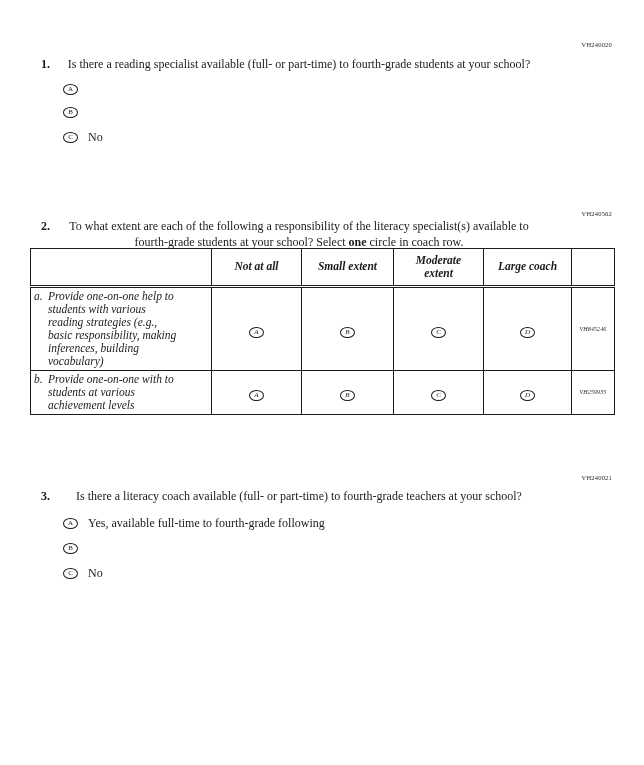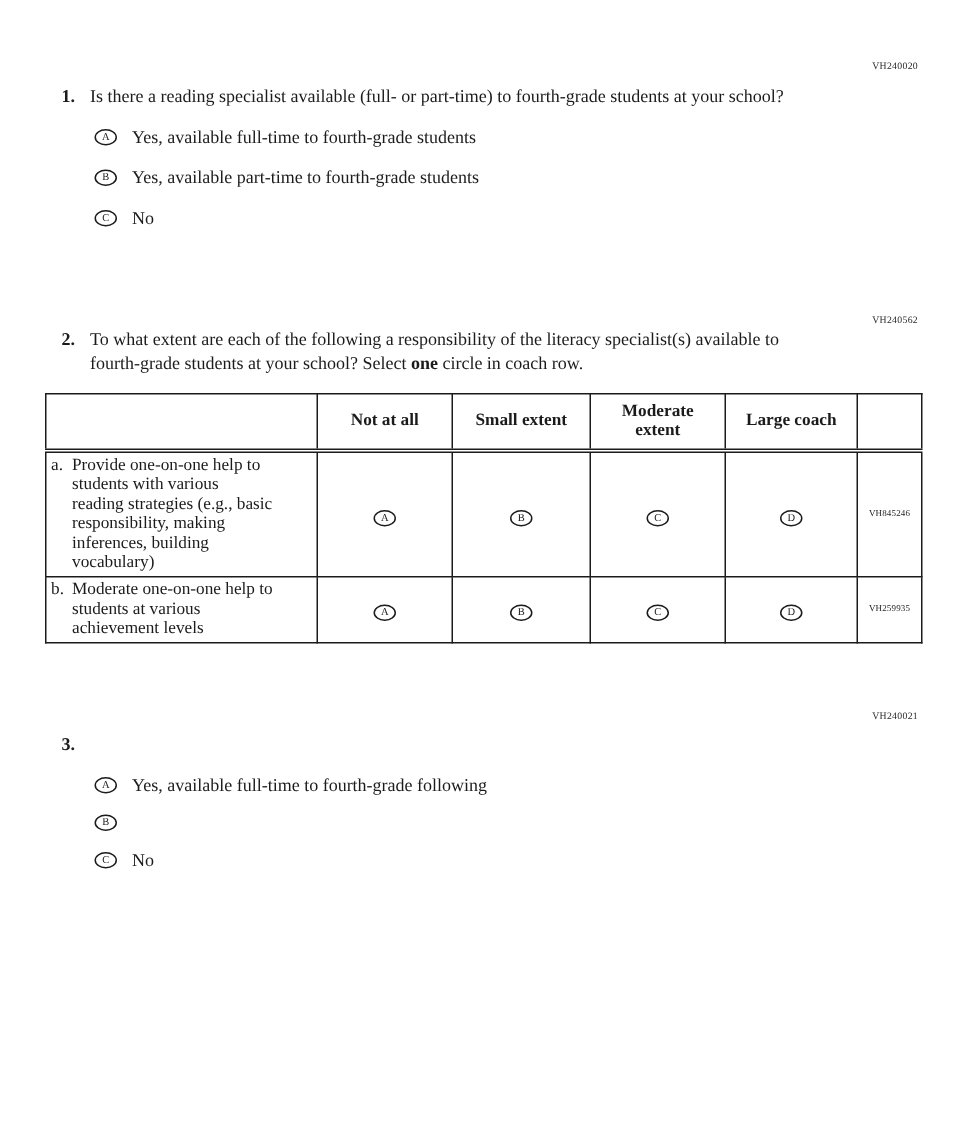--- a/index.html
+++ b/index.html
@@ -17,35 +17,35 @@
   #code-q2 { top:210px; }
   #code-q3 { top:474px; }
 
   .question { position:absolute; left:41px; width:560px; }
   #q1 { top:57px; }
   #q2 { top:219px; }
   #q3 { top:489px; }
 
   .q-head { display:flex; }
   .q-num { font-weight:bold; width:19px; flex:none; font-size:12px; line-height:1.32; }
-  .q-text { font-size:12px; line-height:1.32; width:478px; }
+  .q-text { font-size:12px; line-height:1.32; width:478px;text-align:center; }
   .q-text b { font-weight:bold; }
 
   .options { margin-top:11px; margin-left:22px; }
   .option { display:flex; align-items:center; margin-bottom:12px; }
   .option-label { font-size:12px; }
 
   .bubble {
     width:15px; height:11px; border:1px solid #1b1b1b; border-radius:50%;
     display:inline-flex; align-items:center; justify-content:center;
     font-size:7px; line-height:1; flex:none; color:#1b1b1b; background:#fff;
   }
   .option .bubble { margin-right:10px; }
 
-  .tablewrap { position:absolute; top:262px; left:30px; }
+  .tablewrap { position:absolute; top:248px; left:30px;font-style:italic; }
   table.grid { border-collapse:collapse; width:584px; table-layout:fixed; }
   table.grid th, table.grid td { border:1px solid #1b1b1b; }
   table.grid thead th {
     font-size:11.5px; font-weight:bold; text-align:center; vertical-align:middle;
     line-height:1.12; padding:5px 8px; height:34px;
     border-bottom:3px double #1b1b1b;
   }
   tr.row-a { height:84px; }
   tr.row-b { height:44px; }
   td.rowlabel { vertical-align:top; padding:2px 3px 2px 3px; }
@@ -63,25 +63,23 @@
 
 <div class="qcode" id="code-q1">VH240020</div>
 <div class="question" id="q1">
   <div class="q-head">
     <span class="q-num">1.</span>
     <div class="q-text">Is there a reading specialist available (full- or part-time) to fourth-grade students at your school?</div>
   </div>
   <div class="options">
     <div class="option">
       <span class="bubble">A</span>
-      <span class="option-label">Yes, available full-time to fourth-grade students</span>
     </div>
     <div class="option">
       <span class="bubble">B</span>
-      <span class="option-label">Yes, available part-time to fourth-grade students</span>
     </div>
     <div class="option">
       <span class="bubble">C</span>
       <span class="option-label">No</span>
     </div>
   </div>
 </div>
 
 <div class="qcode" id="code-q2">VH240562</div>
 <div class="question" id="q2">
@@ -122,37 +120,38 @@
         <td class="bcell"><span class="bubble">A</span></td>
         <td class="bcell"><span class="bubble">B</span></td>
         <td class="bcell"><span class="bubble">C</span></td>
         <td class="bcell"><span class="bubble">D</span></td>
         <td class="codecell">VH845246</td>
       </tr>
       <tr class="row-b">
         <td class="rowlabel">
           <div class="rl-wrap">
             <span class="rl-letter">b.</span>
-            <span class="rl-text">Moderate one-on-one help to students at various achievement levels</span>
+            <span class="rl-text">Provide one-on-one with to students at various achievement levels</span>
           </div>
         </td>
         <td class="bcell"><span class="bubble">A</span></td>
         <td class="bcell"><span class="bubble">B</span></td>
         <td class="bcell"><span class="bubble">C</span></td>
         <td class="bcell"><span class="bubble">D</span></td>
         <td class="codecell">VH259935</td>
       </tr>
     </tbody>
   </table>
 </div>
 
 <div class="qcode" id="code-q3">VH240021</div>
 <div class="question" id="q3">
   <div class="q-head">
     <span class="q-num">3.</span>
+    <div class="q-text">Is there a literacy coach available (full- or part-time) to fourth-grade teachers at your school?</div>
   </div>
   <div class="options">
     <div class="option">
       <span class="bubble">A</span>
       <span class="option-label">Yes, available full-time to fourth-grade following</span>
     </div>
     <div class="option">
       <span class="bubble">B</span>
     </div>
     <div class="option">

